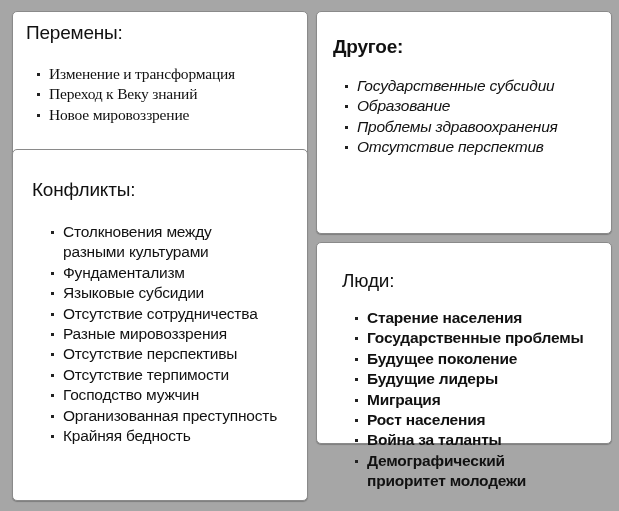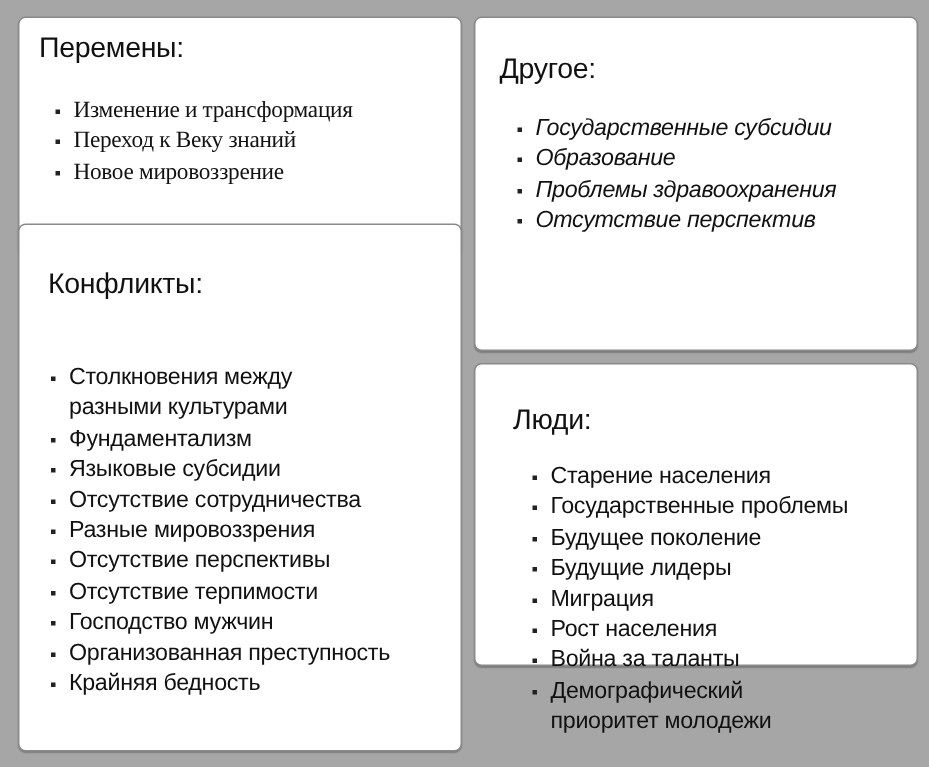--- a/index.html
+++ b/index.html
@@ -45,26 +45,26 @@
       width: 3px; height: 3px;
       background: #222;
     }
     #box-changes  { left: 12px;  top: 11px;  width: 296px; height: 159px; }
     #box-other    { left: 316px; top: 11px;  width: 296px; height: 223px; }
     #box-conflicts{ left: 12px;  top: 149px; width: 296px; height: 352px; }
     #box-people   { left: 316px; top: 242px; width: 296px; height: 202px; }
 
     #box-changes .box-title   { left: 13px; top: 10px; }
     #box-changes ul           { left: 22px; top: 52px; font-family: Liberation Serif, serif; }
-    #box-other .box-title     { left: 16px; top: 24px; }
+    #box-other .box-title     { left: 16px; top: 24px; font-weight: bold; }
     #box-other ul             { left: 26px; top: 64px; font-style: italic; }
     #box-conflicts .box-title { left: 19px; top: 29px; }
-    #box-conflicts ul         { left: 19px; top: 72px; margin-top: 20px; }
+    #box-conflicts ul         { left: 36px; top: 72px; }
     #box-people .box-title    { left: 25px; top: 27px; }
-    #box-people ul            { left: 36px; top: 65px; }
+    #box-people ul            { left: 36px; top: 65px; font-weight: bold; }
   </style>
 </head>
 <body>
 
 <div class="box" id="box-changes">
   <div class="box-title">Перемены:</div>
   <ul>
     <li>Изменение и трансформация</li>
     <li>Переход к Веку знаний</li>
     <li>Новое мировоззрение</li>

